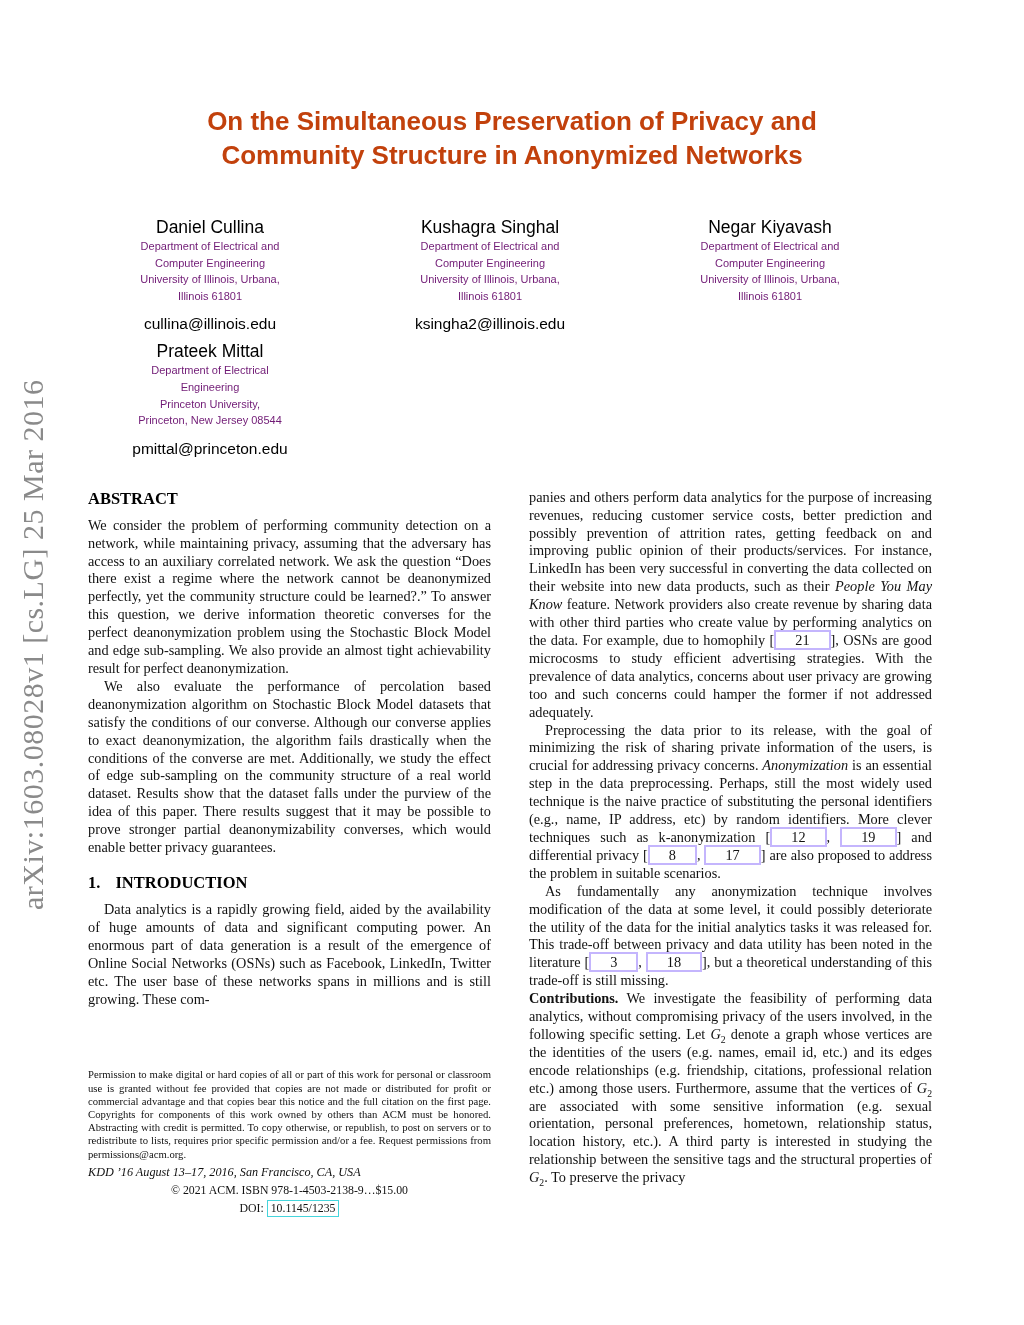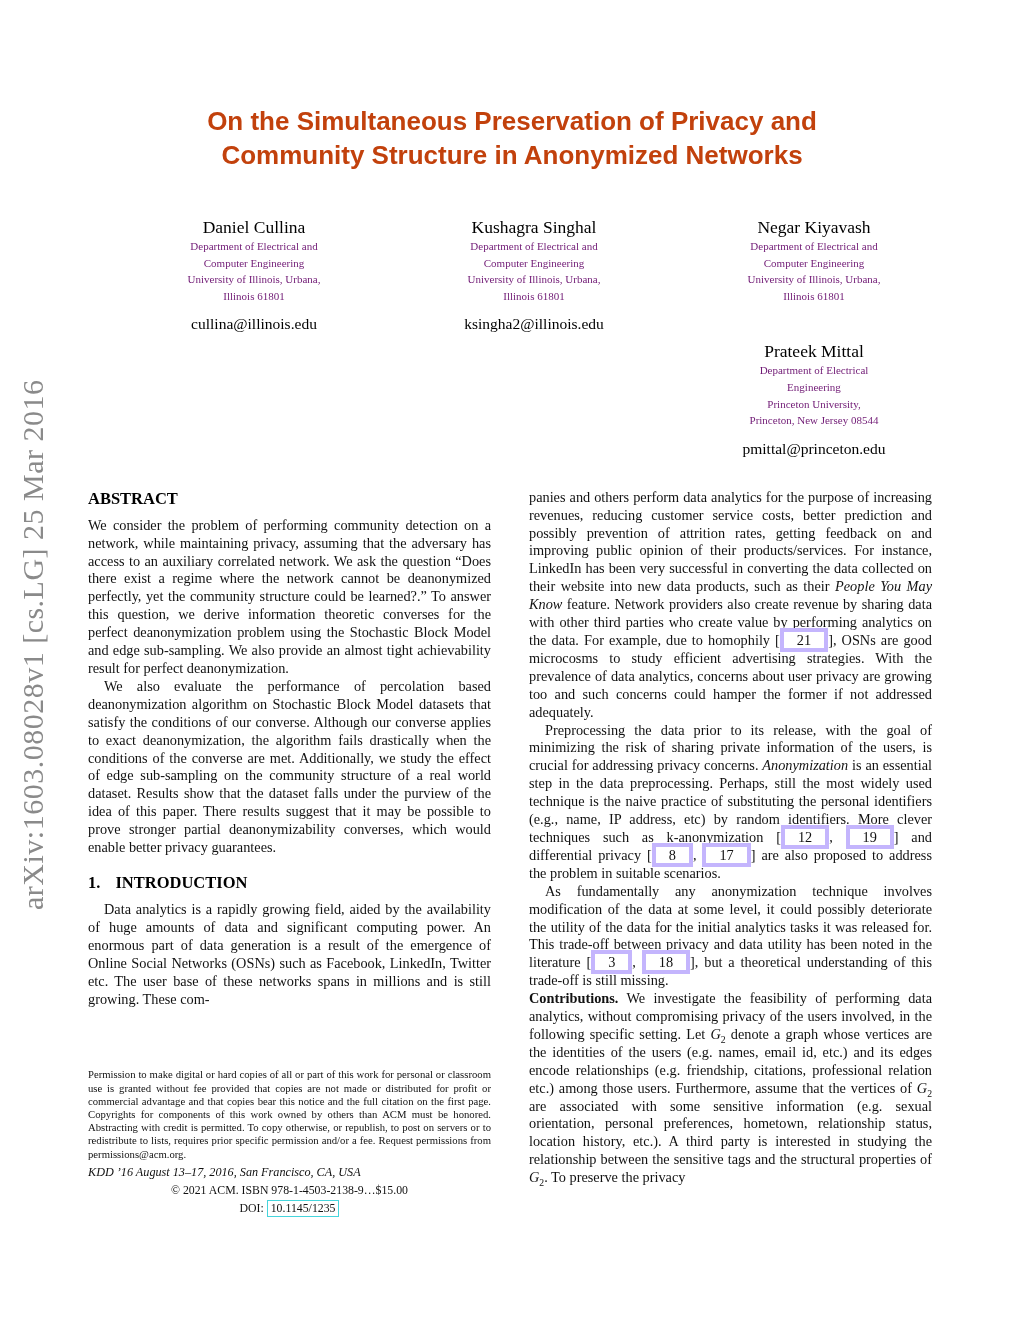--- a/index.html
+++ b/index.html
@@ -28,23 +28,23 @@
     margin:104px 60px 0 60px;
     text-align:center;
     font-family:"Liberation Sans",sans-serif;
     font-weight:bold;
     font-size:26px;
     line-height:34px;
     color:#c2410c;
   }
   .authors-row{
     display:flex;
-    justify-content:flex-end;
+    justify-content:flex-start;
     margin:44px 70px 0 70px;
-    font-family:Liberation Serif, serif;
+    font-family:Liberation Sans, sans-serif;
   }
   .authors-row.second{margin-top:6px;}
   .author{
     width:280px;
     text-align:center;
   }
   .author .name{font-size:17.5px;line-height:22px;color:#000;}
   .author .affil-line{font-size:11px;line-height:16.6px;color:#701a75;}
   .author .email{font-size:15.5px;line-height:20px;margin-top:10px;color:#000;}
   .columns{
@@ -108,22 +108,22 @@
     border:1.5px solid #45d5dc;
     padding:0 3px 1px 3px;
     color:#111;
     text-decoration:none;
     cursor:pointer;
   }
   .run-i{font-style:italic;}
   .run-b{font-weight:bold;}
   .run-mv{font-style:italic;}
   .run-cite{
-    border:4px solid #c4b5fd;
-    padding:0 13px;
+    border:2px solid #c4b5fd;
+    padding:0 19px;
     cursor:pointer;
   }
   sub.run-sub{font-size:68%;line-height:0;}
 </style>
 </head>
 <body>
 
 <div class="page">
 
   <div class="watermark">arXiv:1603.08028v1  [cs.LG]  25 Mar 2016</div>

